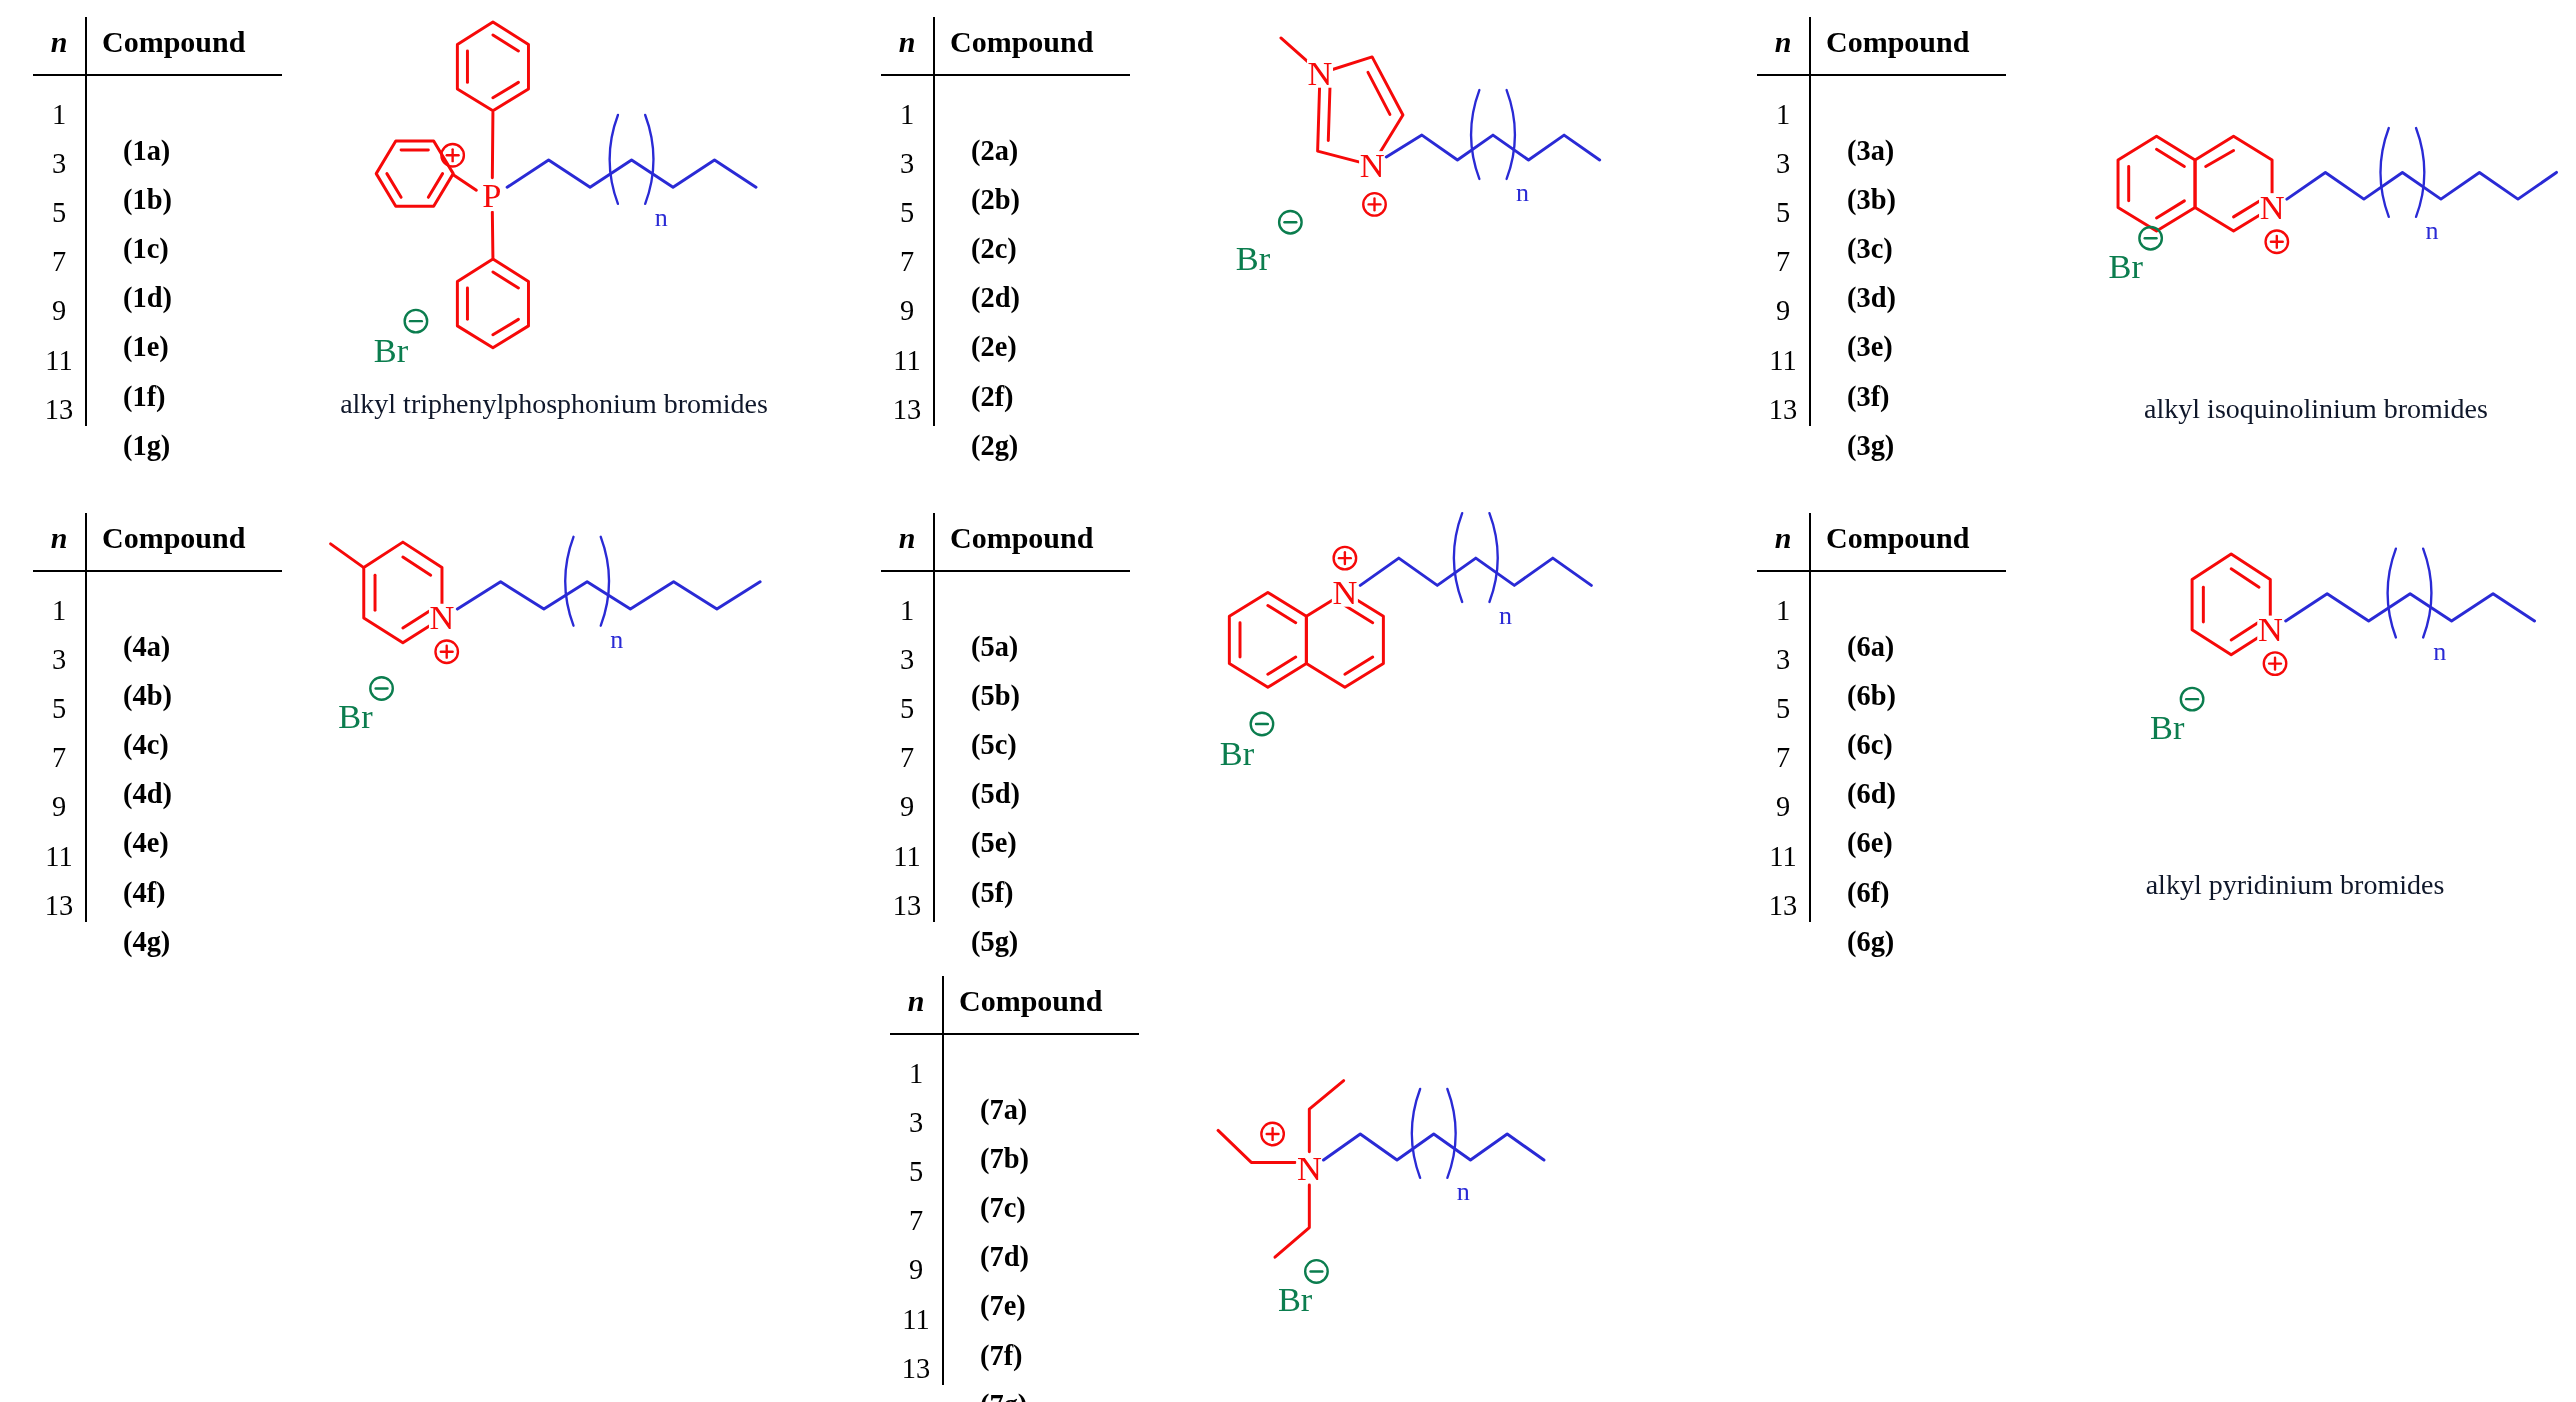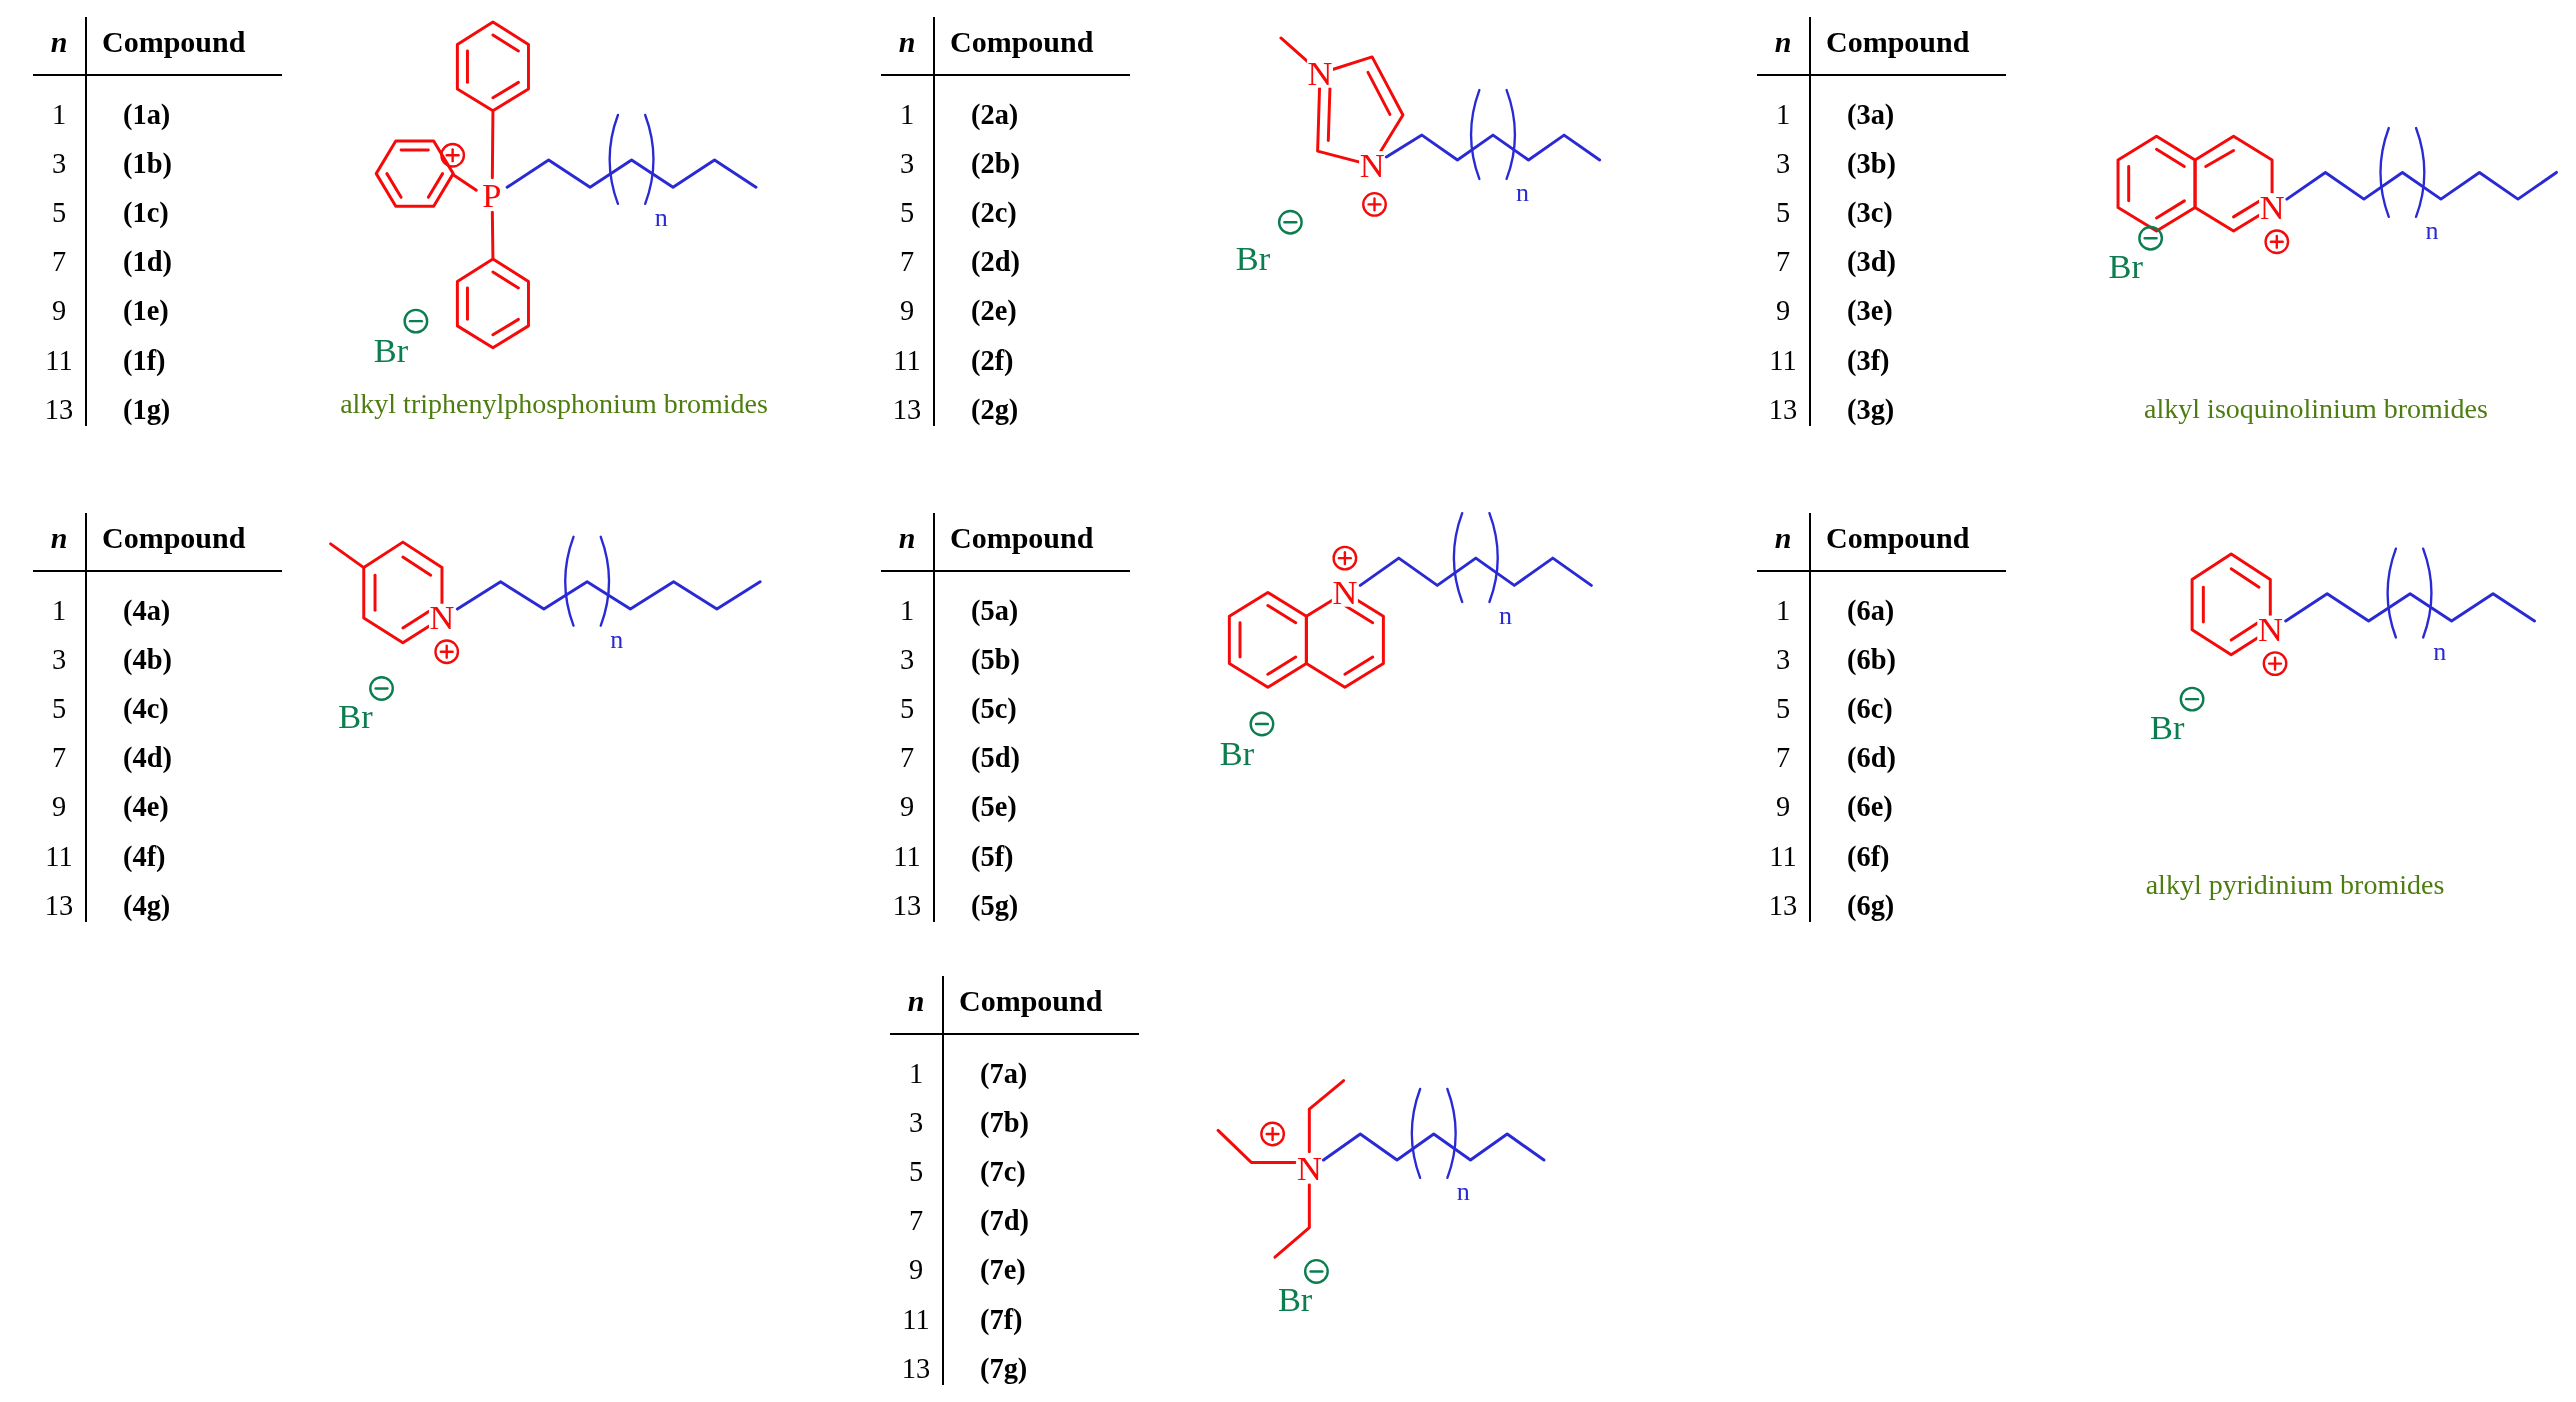--- a/index.html
+++ b/index.html
@@ -6,23 +6,23 @@
   #page{position:relative;width:2576px;height:1403px;background:#ffffff;
         font-family:"Liberation Serif","DejaVu Serif",serif;color:#000;}
   
   .ctable{position:absolute;width:249px;height:409px;}
   .ctable .vline{position:absolute;left:52px;top:0;bottom:0;width:2.4px;background:#000;}
   .ctable .hline{position:absolute;left:0;top:57px;height:2.4px;right:0;background:#000;}
   .ctable .hdr-n{position:absolute;left:0;top:8.3px;width:52px;text-align:center;
                  font-size:30px;font-weight:bold;font-style:italic;}
   .ctable .hdr-c{position:absolute;left:69px;top:8.3px;font-size:30px;font-weight:bold;font-family:Liberation Serif, serif;}
   .ctable .rown{position:absolute;left:0;width:52px;text-align:center;font-size:28.4px;}
-  .ctable .rowc{position:absolute;left:90px;font-size:28.4px;font-weight:bold;}
+  .ctable .rowc{position:absolute;left:90px;font-size:28.4px;font-weight:bold;margin-top:36px;}
   
-  .caption{position:absolute;width:592px;text-align:center;font-size:28px;color:#4d7c0f;}
+  .caption{position:absolute;width:592px;text-align:center;font-size:28px;color:#0f172a;}
   .caption .ital{font-style:italic;}
   
   svg text{font-family:"Liberation Serif","DejaVu Serif",serif;}
   .atom{font-size:58px;}
   .nlab{font-size:44px;}
 </style>
 </head>
 <body>
 
 <div id="page">

